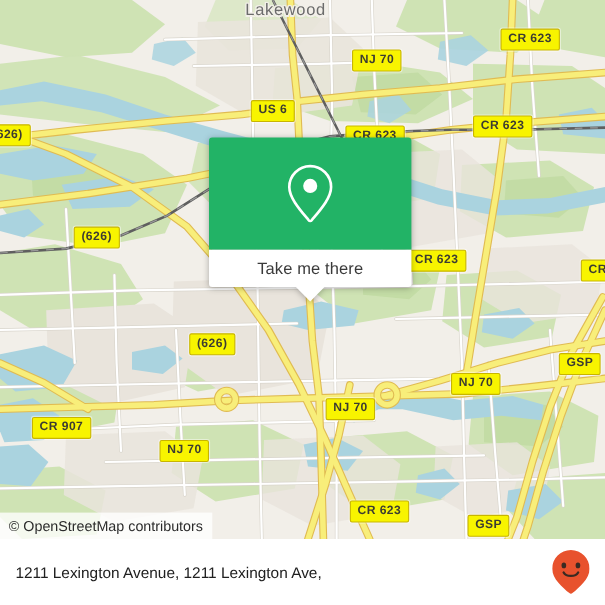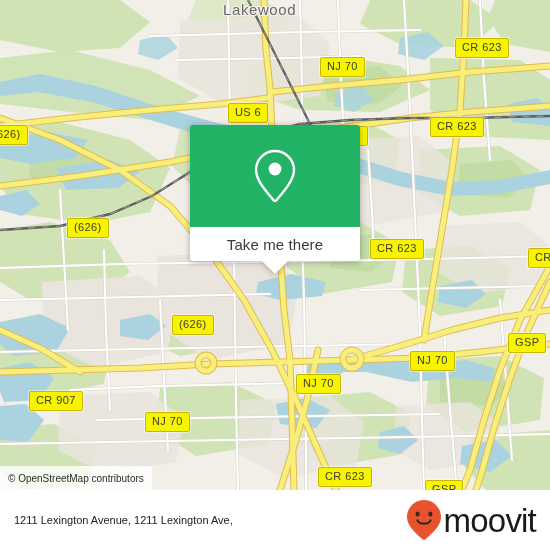--- a/index.html
+++ b/index.html
@@ -42,36 +42,35 @@
   }
 
   
   .shield {
     position: absolute;
     background: #f8f400;
     border: 1px solid #c8b500;
     color: #3c3c32;
     font-family: "Liberation Sans", sans-serif;
     font-size: 11px;
-    font-weight: normal;
+    font-weight: bold;
     letter-spacing: 0.4px;
     line-height: 1;
     padding: 3px 6px 4px 6px;
     border-radius: 2px;
     white-space: nowrap;
     box-shadow: 0 0 0 1px rgba(255,255,255,0.45);
-    margin-top: 12px;
   }
 
   
   .popup {
     position: absolute;
     left: 190px;
     top: 125px;
-    width: 170px;
+    width: 184px;
     filter: drop-shadow(0 1px 3px rgba(0,0,0,0.30));
   }
   .popup-head {
     height: 102px;
     background: #22b366;
     border-radius: 3px 3px 0 0;
     display: flex;
     align-items: center;
     justify-content: center;
   }
@@ -105,42 +104,42 @@
   .attribution {
     position: absolute;
     left: 0;
     top: 466px;
     height: 24px;
     display: flex;
     align-items: center;
     padding: 0 8px 0 8px;
     background: rgba(255,255,255,0.78);
     font-family: "Liberation Sans", sans-serif;
-    font-size: 10px;
+    font-size: 13px;
     color: #2b2b2b;
     white-space: nowrap;
   }
 
   
   .footer {
     position: absolute;
     left: 0;
     top: 490px;
     width: 550px;
     height: 60px;
     background: #ffffff;
     display: flex;
     align-items: center;
     justify-content: space-between;
     padding: 0 14px 0 14px;
     box-sizing: border-box;
   }
   .footer-address {
     font-family: "Liberation Sans", sans-serif;
-    font-size: 11px;
+    font-size: 14px;
     line-height: 21px;
     color: #202020;
     max-width: 400px;
   }
   .brand {
     display: flex;
     align-items: center;
     gap: 2px;
     flex: none;
   }
@@ -392,17 +391,16 @@
     <div class="brand">
       <span>
         <svg class="brand-mark" width="34" height="40" viewBox="0 0 34 40" aria-hidden="true">
           <path d="M17 0 C7.6 0 0 7.6 0 17 C0 26.2 9.4 34 15.6 39.2 C16.4 39.9 17.6 39.9 18.4 39.2
                    C24.6 34 34 26.2 34 17 C34 7.6 26.4 0 17 0 Z" fill="#e8522d"></path>
           <ellipse cx="10.6" cy="14" rx="2.1" ry="2.6" fill="#3a2a22"></ellipse>
           <ellipse cx="23.4" cy="14" rx="2.1" ry="2.6" fill="#3a2a22"></ellipse>
           <path d="M10.4 20.4 C12.6 24.6 21.4 24.6 23.6 20.4" fill="none" stroke="#3a2a22" stroke-width="2.1" stroke-linecap="round"></path>
         </svg>
       </span>
-      <span class="brand-word">moovit</span>
     </div>
   </div>
 
 </div>
 
 </body></html>

